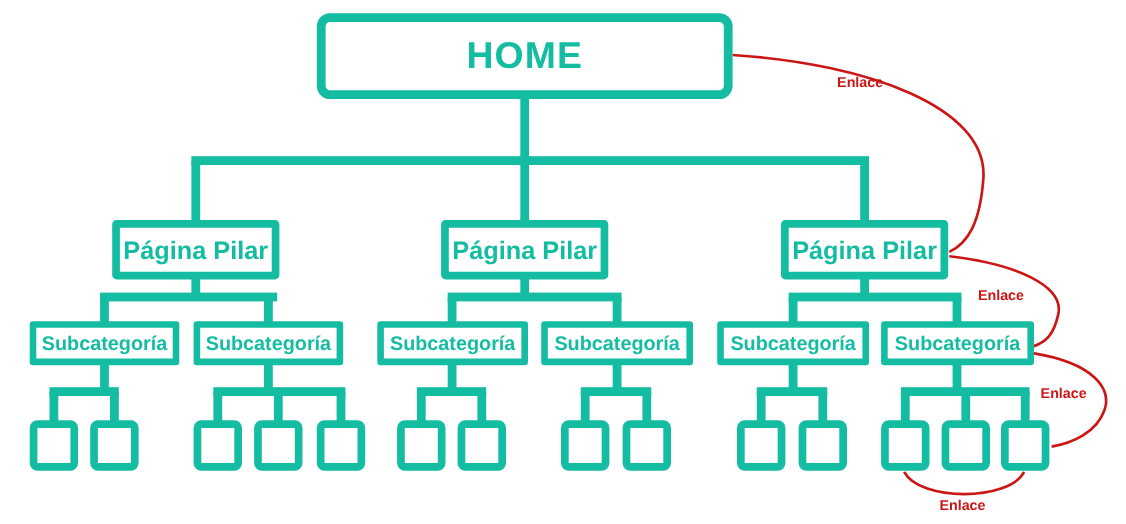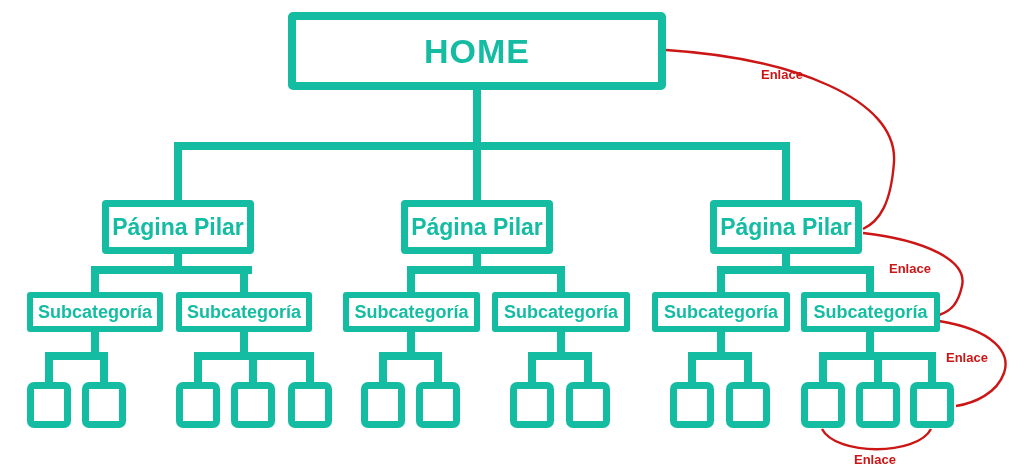--- a/index.html
+++ b/index.html
@@ -99,21 +99,21 @@
   <div class="line" style="left:874px;top:356px;width:8px;height:28px;"></div>
   <div class="line" style="left:928px;top:356px;width:8px;height:28px;"></div>
 
   <svg class="links-svg" width="1024" height="476" viewBox="0 0 1024 476">
     <path d="M 666 50 C 790 58 898 98 894 162 C 891 203 880 221 863 229"></path>
     <path d="M 863 233 C 924 240 968 260 962 286 C 958 304 951 311 939 315"></path>
     <path d="M 939 321 C 994 330 1011 353 1004 373 C 997 393 975 403 956 406"></path>
     <path d="M 822 429 C 836 456 917 456 931 429"></path>
   </svg>
 
-  <div class="box home-box" style="left:288px;top:12px;width:378px;height:78px;">
+  <div class="box home-box" style="left:288px;top:12px;width:378px;height:78px;border-radius:12px;">
     <span>HOME</span>
   </div>
 
   <div class="box pillar-box" style="left:102px;top:200px;width:152px;height:54px;">
     <span>Página Pilar</span>
   </div>
   <div class="box pillar-box" style="left:401px;top:200px;width:152px;height:54px;">
     <span>Página Pilar</span>
   </div>
   <div class="box pillar-box" style="left:710px;top:200px;width:152px;height:54px;">

